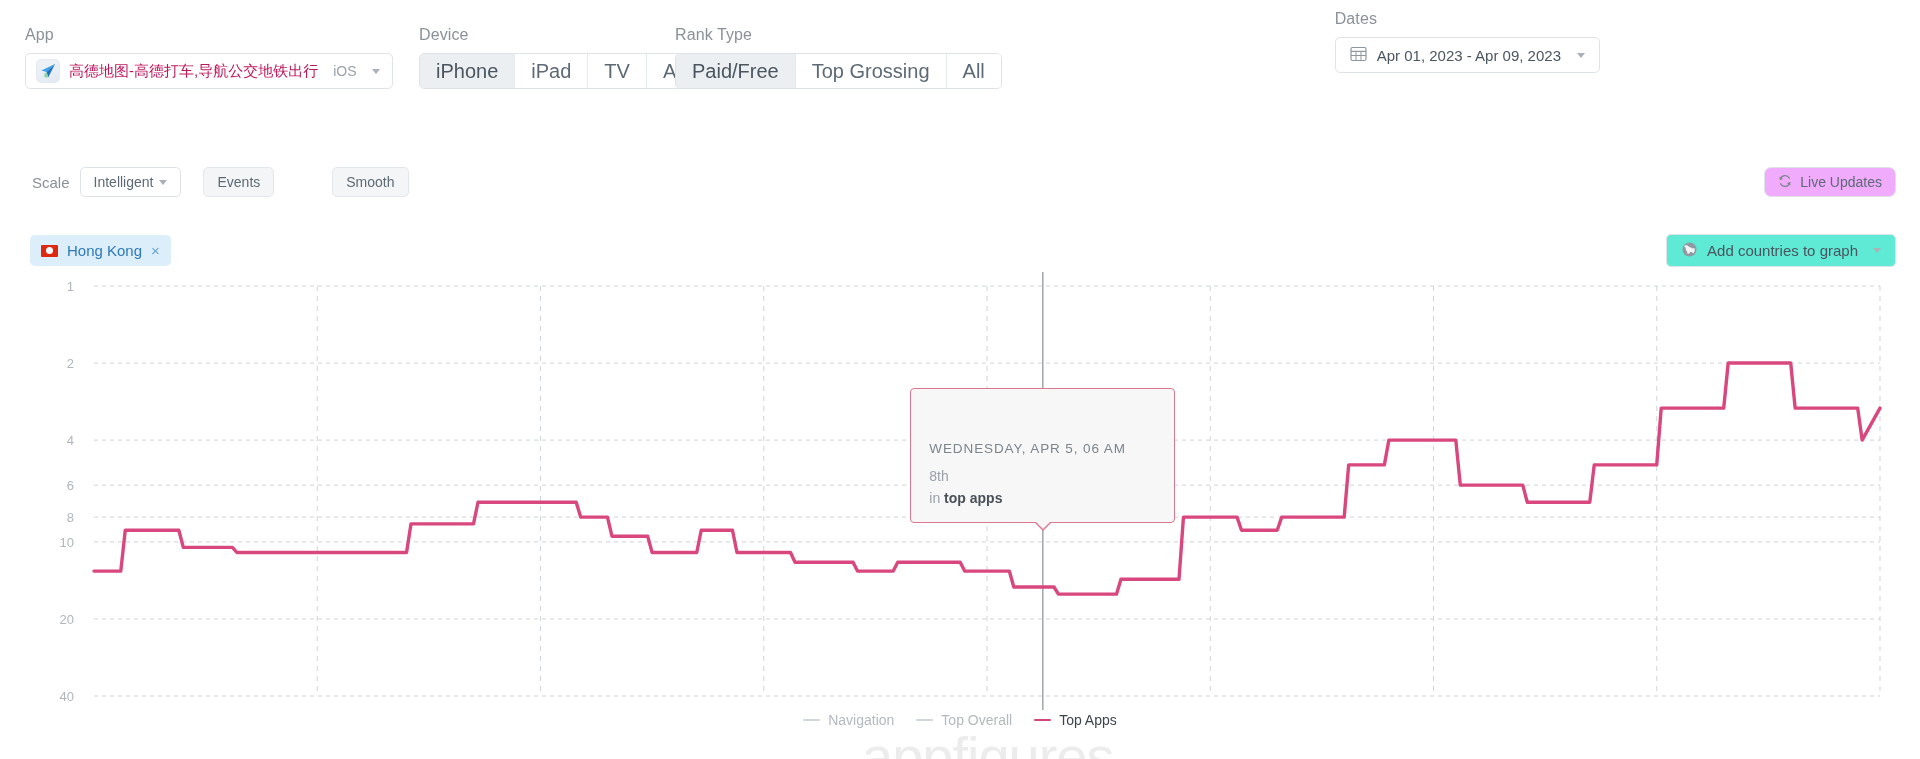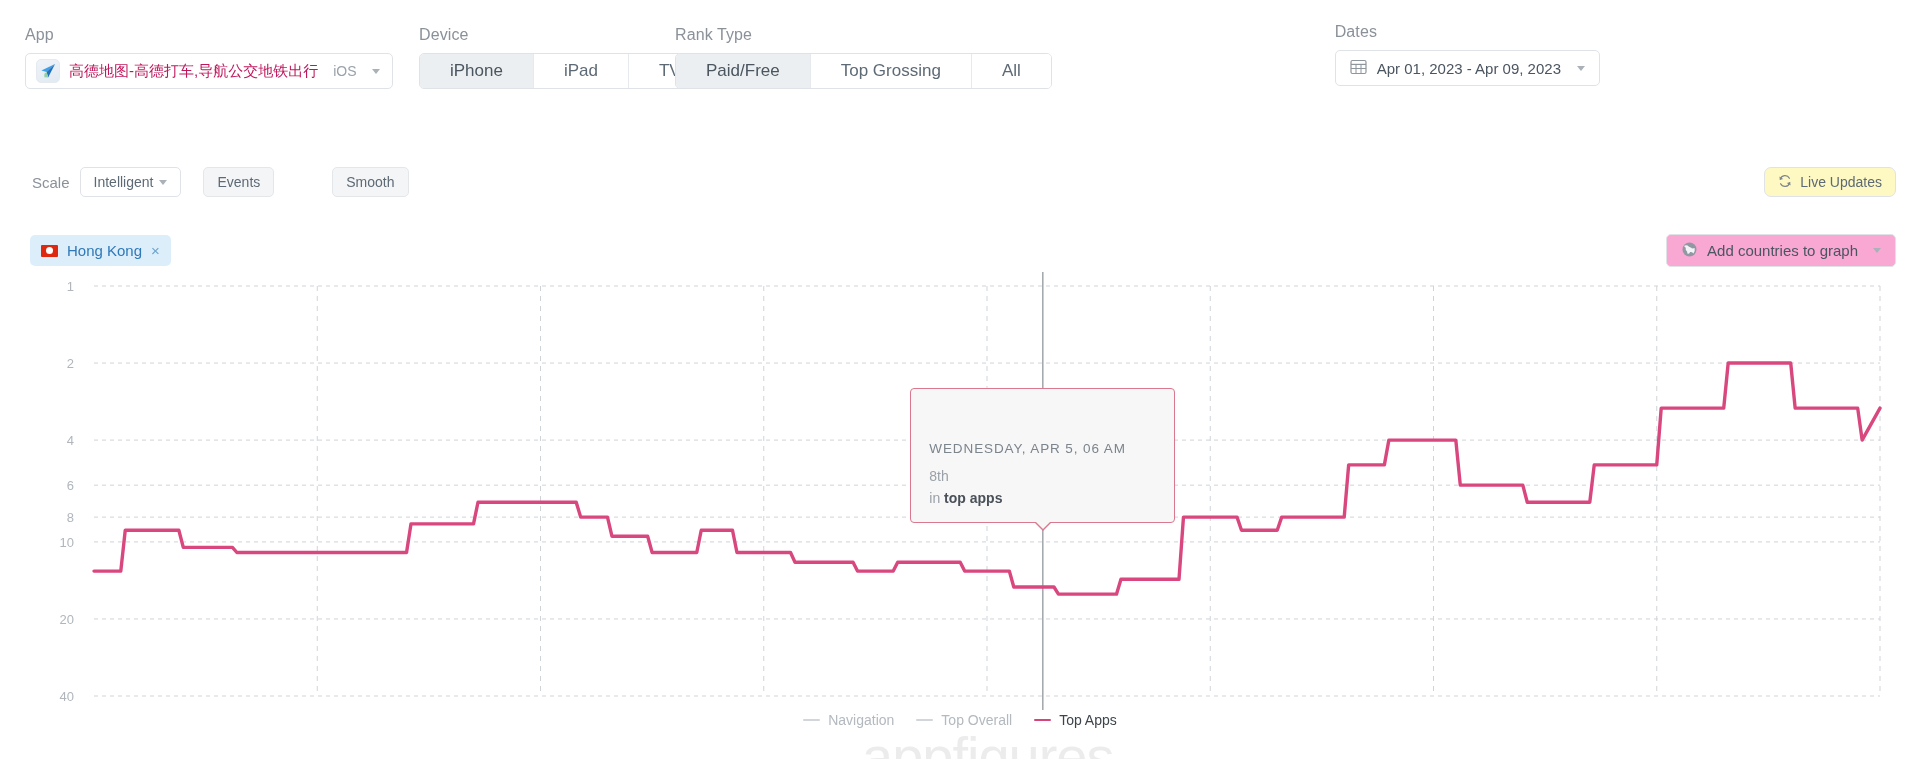--- a/index.html
+++ b/index.html
@@ -44,28 +44,28 @@
   }
 
   
   .seg {
     display: inline-flex; height: 36px; box-sizing: border-box;
     border: 1px solid #dfe3e8; border-radius: 5px; overflow: hidden;
     background: #fff;
   }
   .seg-item {
     display: flex; align-items: center; justify-content: center;
-    padding: 0 30px; font-size: 17px; color: #5d6a75;
+    padding: 0 16px; font-size: 20px; color: #5d6a75;
     border-right: 1px solid #e6eaee; background: #fff;
     cursor: pointer; white-space: nowrap;
   }
   .seg-item:last-child { border-right: none; }
   .seg-item.active { background: #eceff1; color: #4a555f; }
 
-  .dates-group { position: absolute; right: 24px; top: 23px; text-align: left; }
+  .dates-group { position: absolute; right: 24px; top: 10px; text-align: left; }
   .dates-btn {
     display: inline-flex; align-items: center; gap: 10px;
     height: 36px; box-sizing: border-box;
     border: 1px solid #dfe3e8; border-radius: 5px; background: #fff;
     padding: 14px 14px; font-size: 15px; color: #4b5560; white-space: nowrap;
   }
 
   
   .toolbar {
     position: absolute; left: 0; top: 159px; width: 1920px; height: 46px;
@@ -75,21 +75,21 @@
     display: inline-flex; align-items: center; justify-content: center;
     height: 30px; box-sizing: border-box; padding: 0 13px;
     border: 1px solid #dfe3e8; border-radius: 5px;
     font-size: 14px; color: #5d6a75; background: #fff; white-space: nowrap;
   }
   .pill.soft { background: #f4f5f7; border-color: #e4e7ea; margin-left: 48px; }
   .live-btn {
     display: inline-flex; align-items: center; gap: 8px;
     height: 30px; box-sizing: border-box; padding: 0 13px;
     border: 1px solid #dfe3e8; border-radius: 7px;
-    font-size: 14px; color: #5d6a75; background: #fef9c3; white-space: nowrap;
+    font-size: 14px; color: #5d6a75; background: #f0abfc; white-space: nowrap;
   }
 
   
   .country-row { position: absolute; left: 0; top: 232px; width: 1920px; height: 40px; }
   .chip {
     display: inline-flex; align-items: center; gap: 9px;
     height: 31px; box-sizing: border-box; padding: 0 11px;
     background: #ddeefb; border-radius: 5px;
     font-size: 15px; color: #2f79b8; white-space: nowrap;
   }
@@ -99,21 +99,21 @@
   }
   .flag .petal {
     position: absolute; left: 50%; top: 50%; width: 7px; height: 7px;
     margin: -3.5px 0 0 -3.5px; border-radius: 50%;
     background: #fff;
   }
   .chip-x { color: #6aa4cf; font-size: 15px; cursor: pointer; line-height: 1; }
   .add-countries {
     display: inline-flex; align-items: center; gap: 9px;
     height: 33px; box-sizing: border-box; padding: 0 14px;
-    border: 1px solid #dfe3e8; border-radius: 5px; background: #f9a8d4;
+    border: 1px solid #dfe3e8; border-radius: 5px; background: #5eead4;
     font-size: 15px; color: #4b5560; white-space: nowrap;
   }
 
   
   .chart-wrap { position: absolute; left: 0; top: 272px; width: 1920px; height: 440px; }
   .chart-svg { display: block; }
   .ytick { font-size: 13px; fill: #b0b6bc; font-family: "Liberation Sans", sans-serif; }
 
   
   .tooltip {

